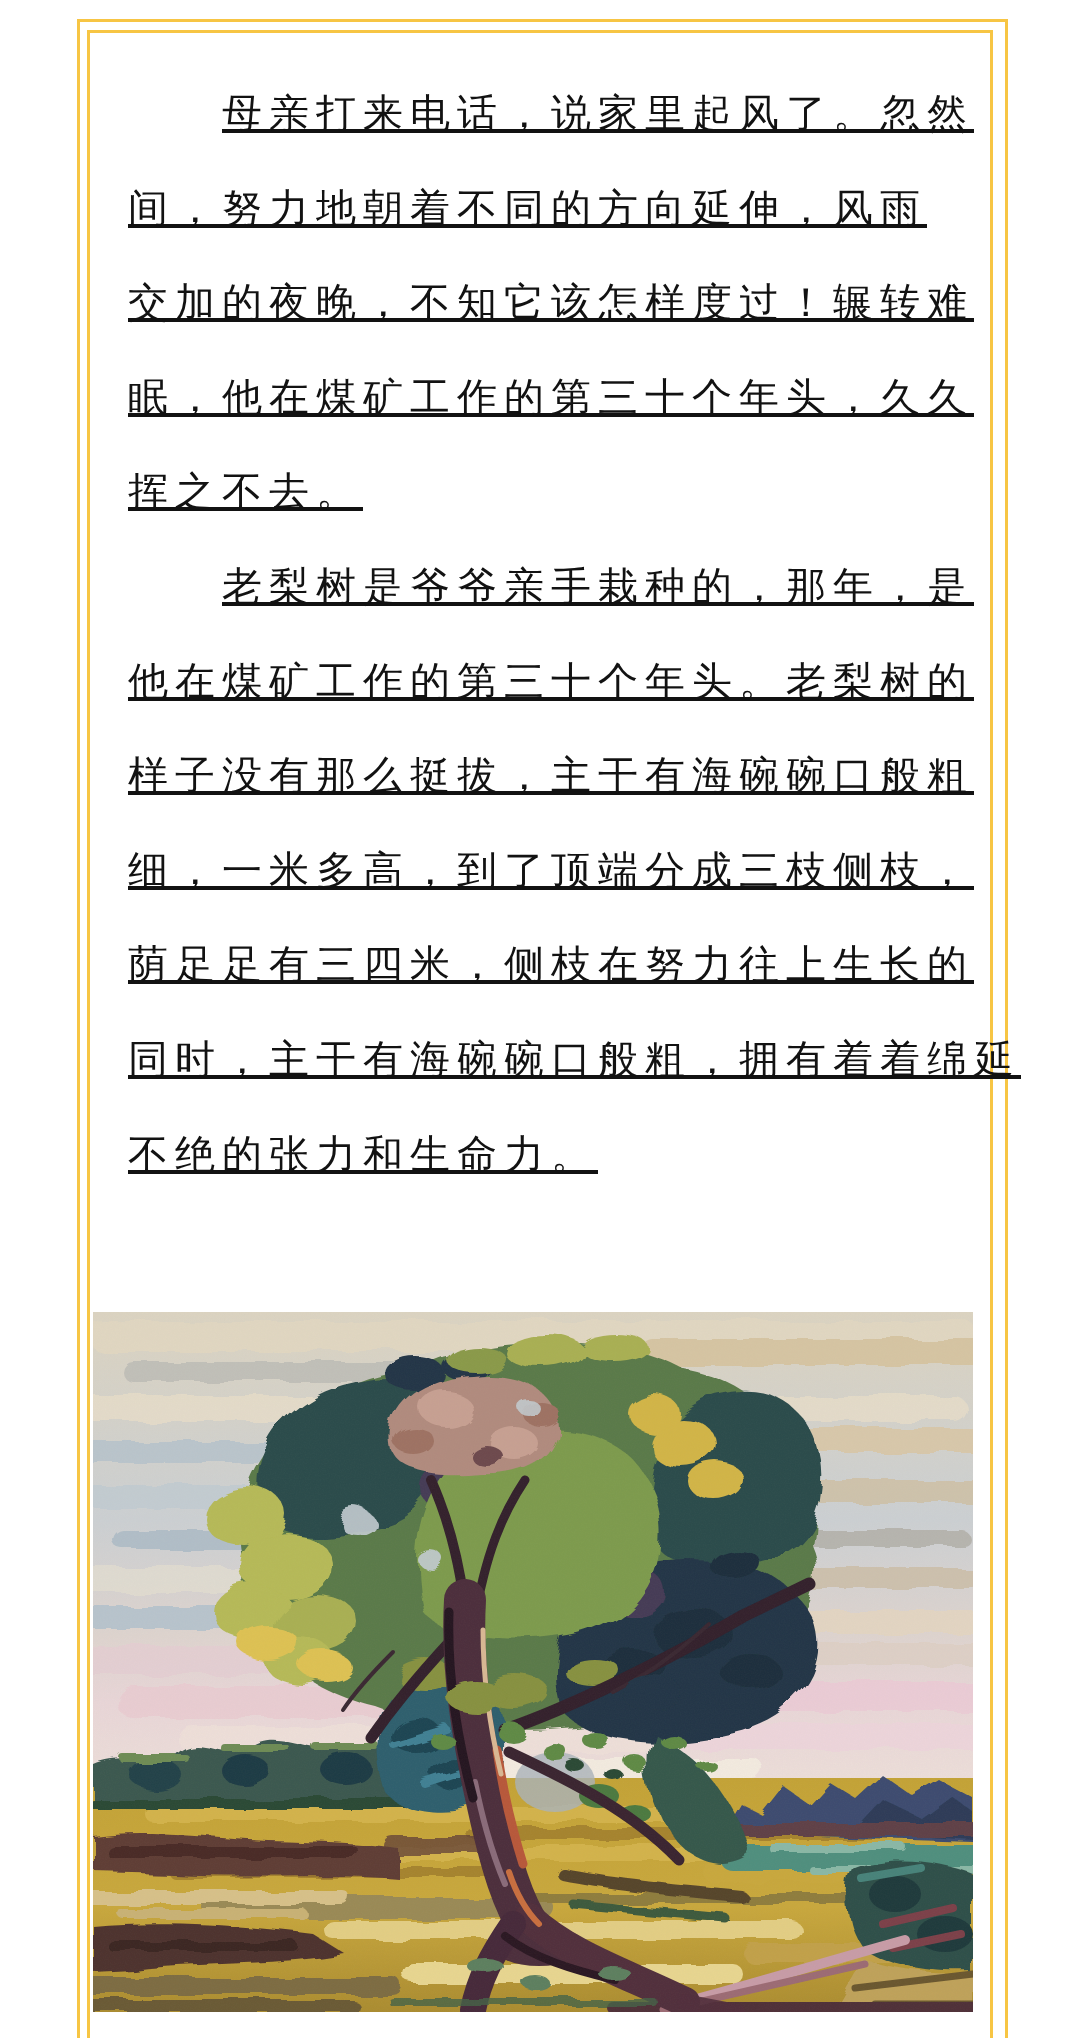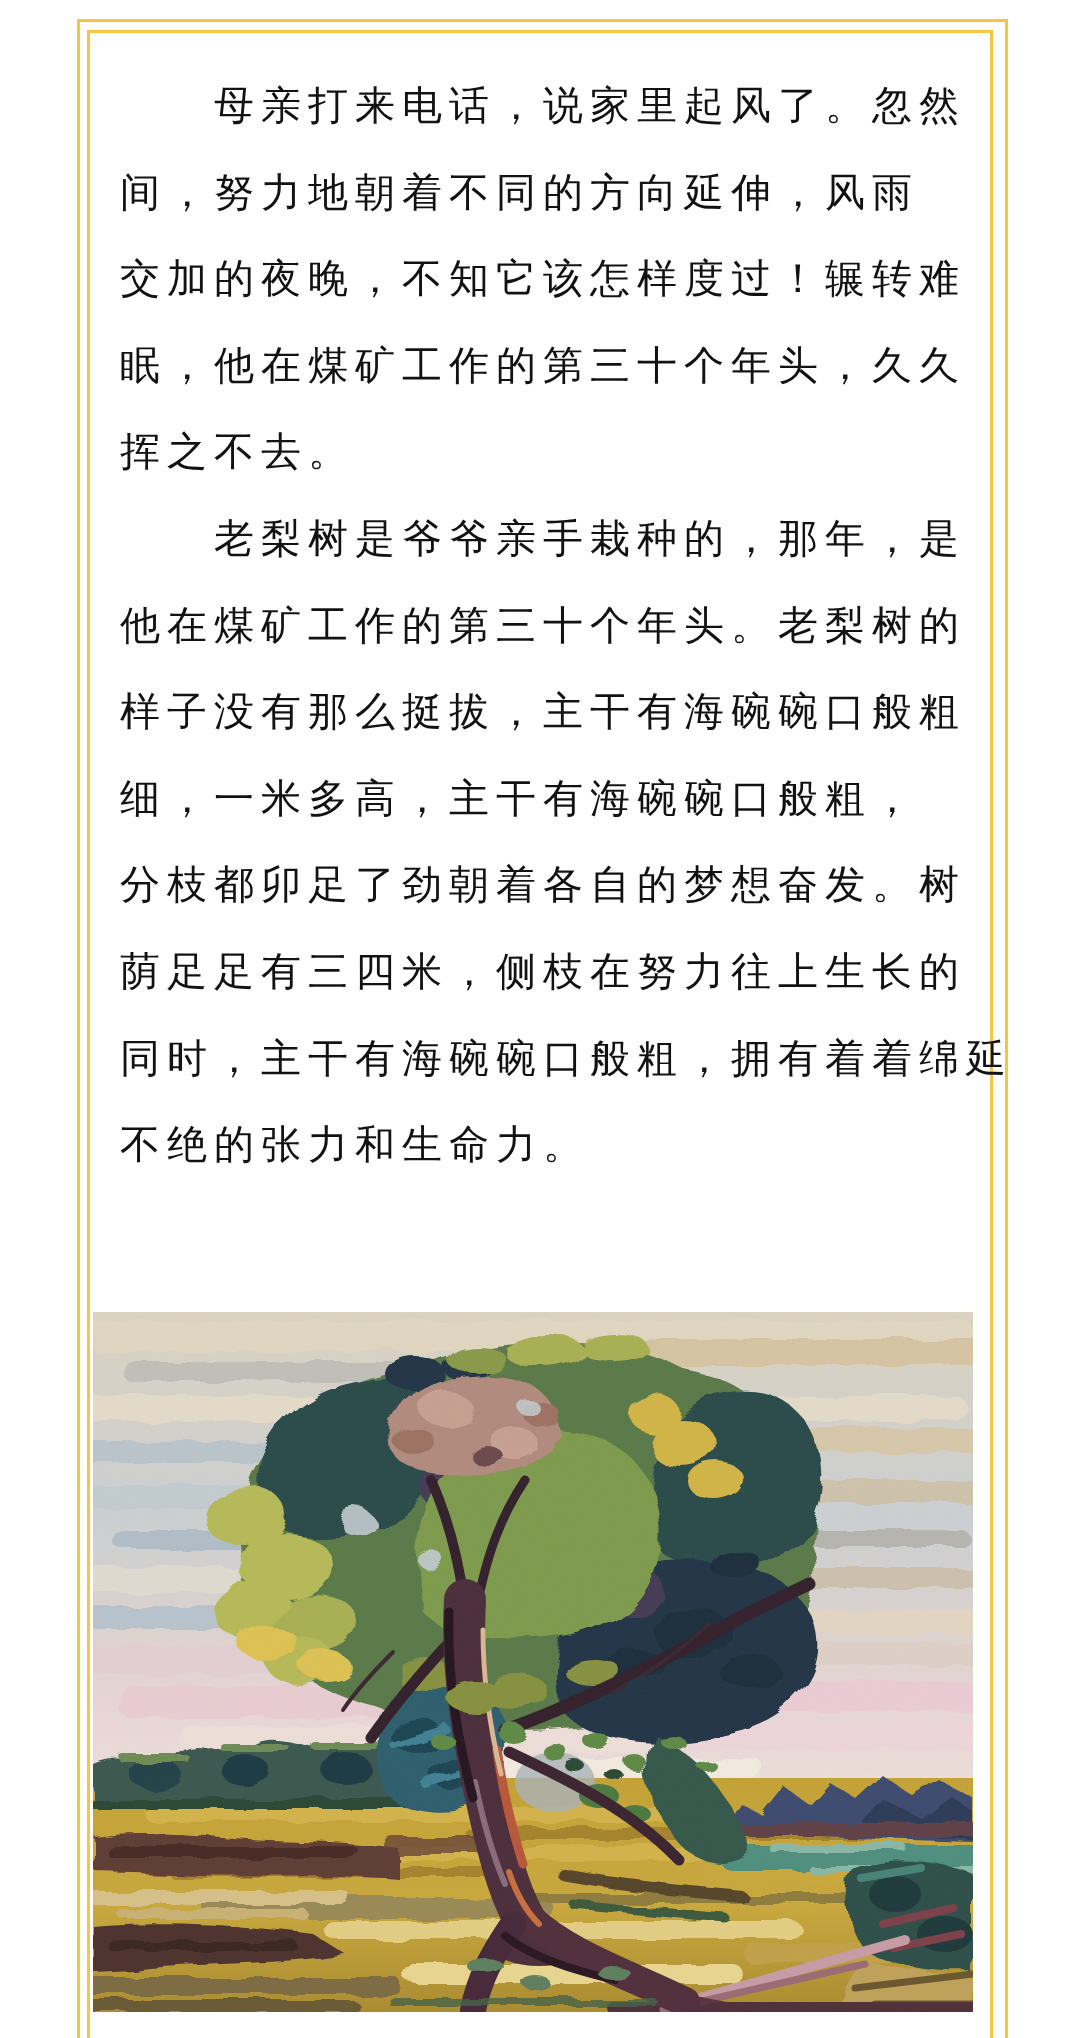--- a/index.html
+++ b/index.html
@@ -7,22 +7,22 @@
   body{width:1080px;height:2038px;overflow:hidden;position:relative;
        font-family:"Liberation Sans","DejaVu Sans",sans-serif;}
 
   
   .frame{position:absolute;border:3px solid var(--gold);background:transparent;}
   .frame.outer{left:77px;top:19px;width:925px;height:2100px;}
   .frame.inner{left:87px;top:30px;width:900px;height:2100px;}
 
   
   .article{position:absolute;left:120px;top:62px;width:850px;color:var(--ink);}
-  .line{margin:0;height:86.6px;line-height:86.6px;font-size:40px;font-weight:500;
-        letter-spacing:7px;white-space:nowrap;overflow:visible;}
+  .line{margin:8px;height:86.6px;line-height:86.6px;font-size:40px;font-weight:500;
+        letter-spacing:7px;white-space:nowrap;overflow:visible;text-decoration:underline;}
   .line.indent{text-indent:94px;}
 
   
   .painting{position:absolute;left:93px;top:1312px;width:880px;height:700px;margin:0;}
   .painting svg{display:block;width:880px;height:700px;}
 </style>
 </head>
 <body style="background: rgb(255, 255, 255);">
 
 <div class="frame outer"></div>
@@ -30,22 +30,21 @@
 
 <main class="article">
   <p class="line indent">母亲打来电话，说家里起风了。忽然</p>
   <p class="line">间，努力地朝着不同的方向延伸，风雨</p>
   <p class="line">交加的夜晚，不知它该怎样度过！辗转难</p>
   <p class="line">眠，他在煤矿工作的第三十个年头，久久</p>
   <p class="line">挥之不去。</p>
   <p class="line indent">老梨树是爷爷亲手栽种的，那年，是</p>
   <p class="line">他在煤矿工作的第三十个年头。老梨树的</p>
   <p class="line">样子没有那么挺拔，主干有海碗碗口般粗</p>
-  <p class="line">细，一米多高，主干有海碗碗口般粗，</p>
-  <p class="line">分枝都卯足了劲朝着各自的梦想奋发。树</p>
+  <p class="line">细，一米多高，到了顶端分成三枝侧枝，</p>
   <p class="line">荫足足有三四米，侧枝在努力往上生长的</p>
   <p class="line">同时，主干有海碗碗口般粗，拥有着着绵延</p>
   <p class="line">不绝的张力和生命力。</p>
 </main>
 
 <figure class="painting" role="img" aria-label="油画：旷野中的一棵大树">
   <svg viewBox="0 0 880 700" preserveAspectRatio="none">
     <defs>
       <linearGradient id="skyg" x1="0" y1="0" x2="0" y2="1">
         <stop offset="0" stop-color="#dcd4c2"></stop>

